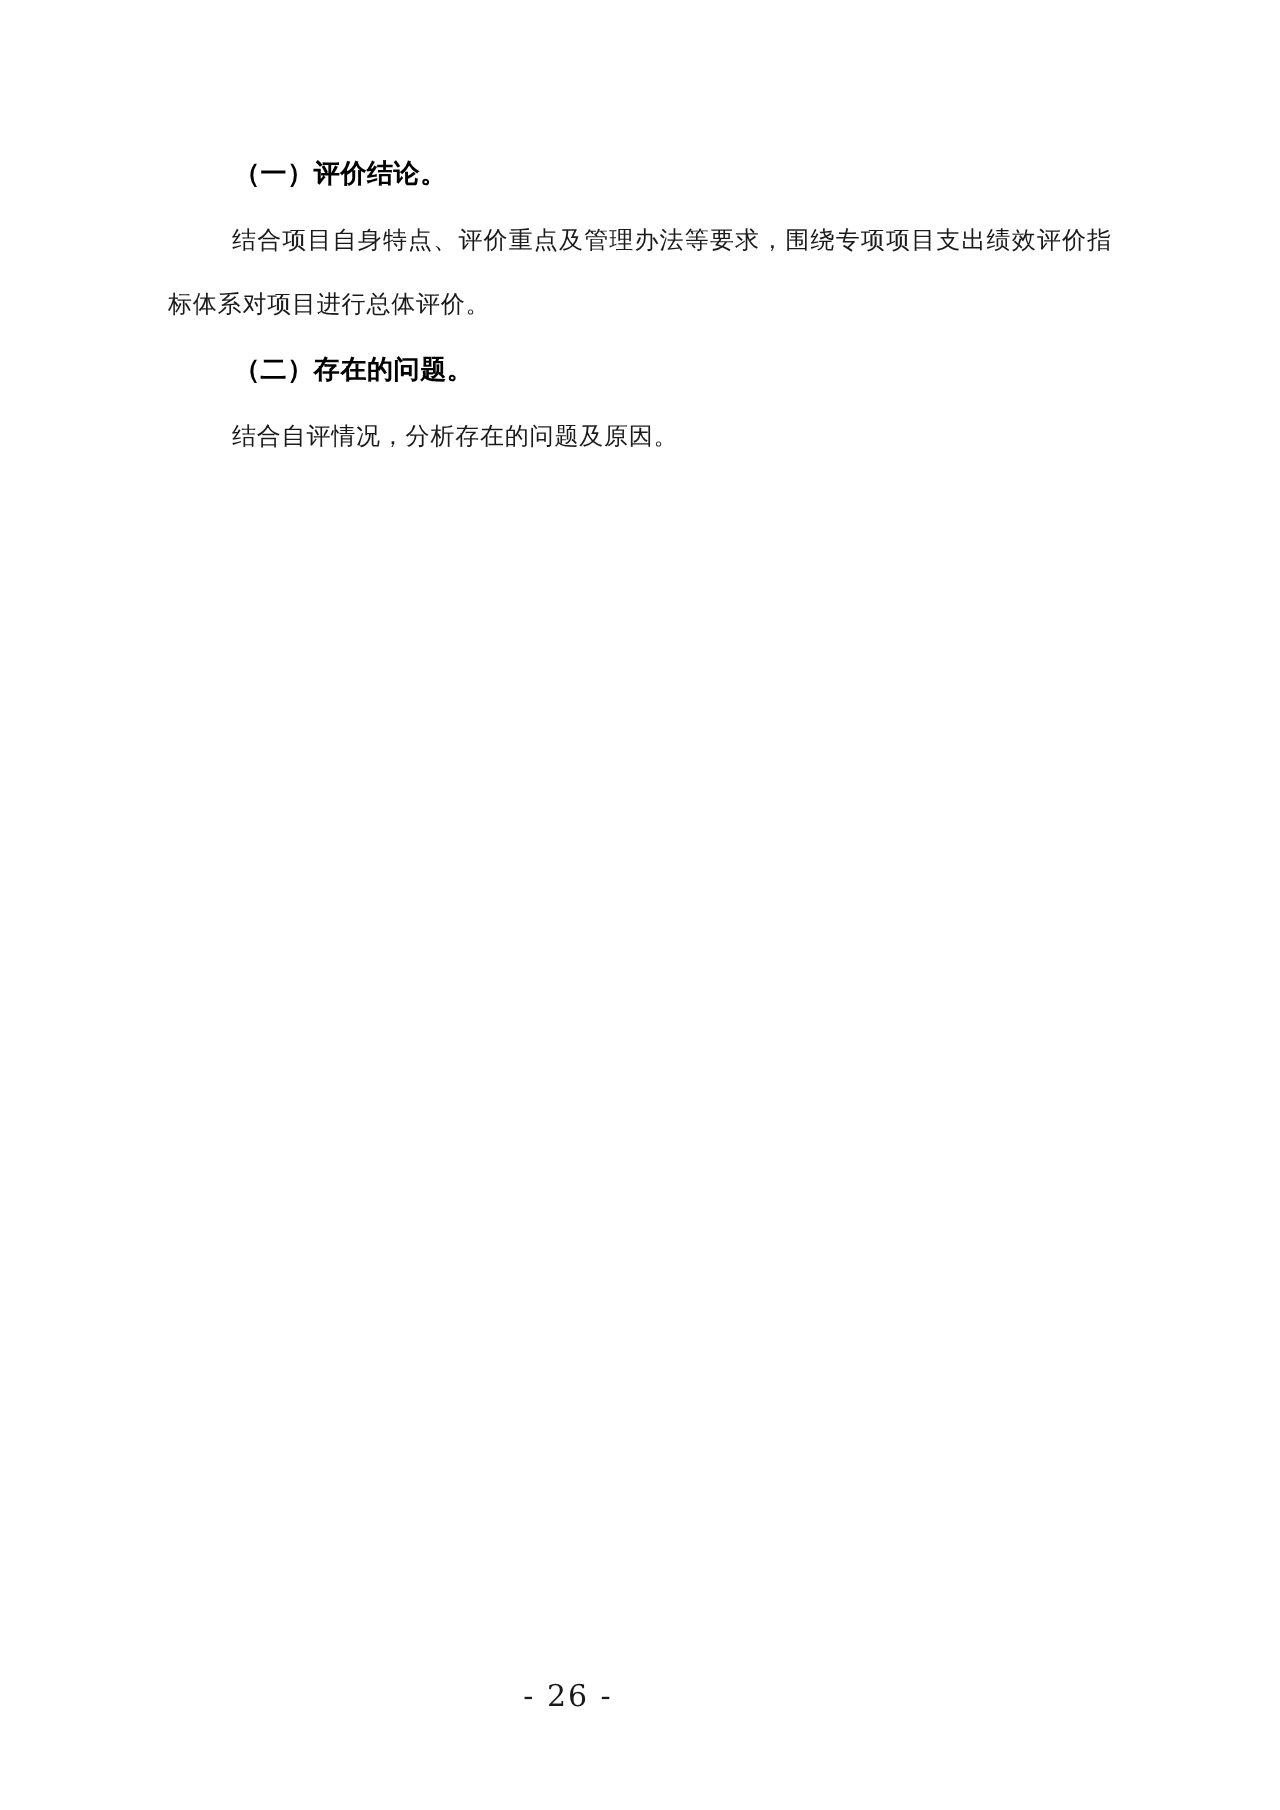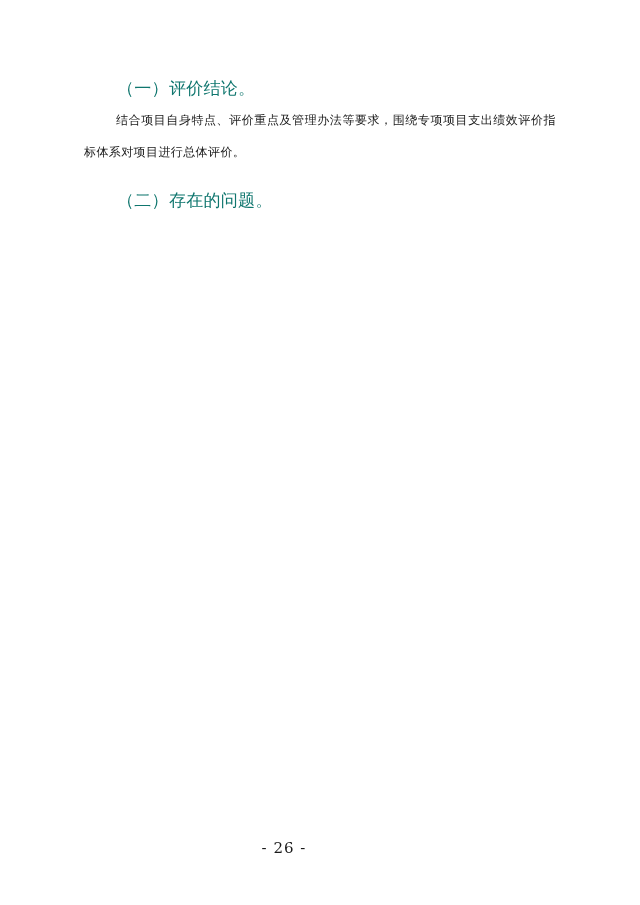--- a/index.html
+++ b/index.html
@@ -22,44 +22,44 @@
     width: 640px;
     height: 905px;
     box-sizing: border-box;
     padding: 72px 84px 0 84px;
   }
   .content {
     width: 100%;
   }
   .heading {
     font-family: "DejaVu Serif", serif;
-    font-weight: normal;
-    font-size: 17px;
+    font-weight: bold;
+    font-size: 13px;
     line-height: 32px;
     letter-spacing: 0.3px;
     text-indent: 33px;
     margin: 0;
     padding: 0;
-    color: #0f766e;
+    color: #000000;
     font-style: normal;
   }
   .para {
     font-family: "DejaVu Serif", serif;
     font-size: 12px;
     line-height: 32px;
     letter-spacing: 0.4px;
     text-indent: 32px;
     margin: 0;
     padding: 0;
     text-align: justify;
     text-justify: inter-ideograph;
     color: #1a1a1a;
   }
   .block + .block {
-    margin-top: 16px;
+    margin-top: 2px;
   }
   .footer {
     position: absolute;
     left: 0;
     bottom: 48px;
     width: 568px;
     text-align: center;
     font-family: "DejaVu Serif", serif;
     font-size: 15px;
     letter-spacing: 1px;
@@ -75,20 +75,21 @@
 <div class="page">
   <div class="content">
 
     <div class="block">
       <p class="heading">（一）评价结论。</p>
       <p class="para">结合项目自身特点、评价重点及管理办法等要求，围绕专项项目支出绩效评价指标体系对项目进行总体评价。</p>
     </div>
 
     <div class="block">
       <p class="heading">（二）存在的问题。</p>
+      <p class="para">结合自评情况，分析存在的问题及原因。</p>
     </div>
 
     <div class="block">
     </div>
 
   </div>
 </div>
 
 <div class="footer">
   <span class="page-number">- 26 -</span>

